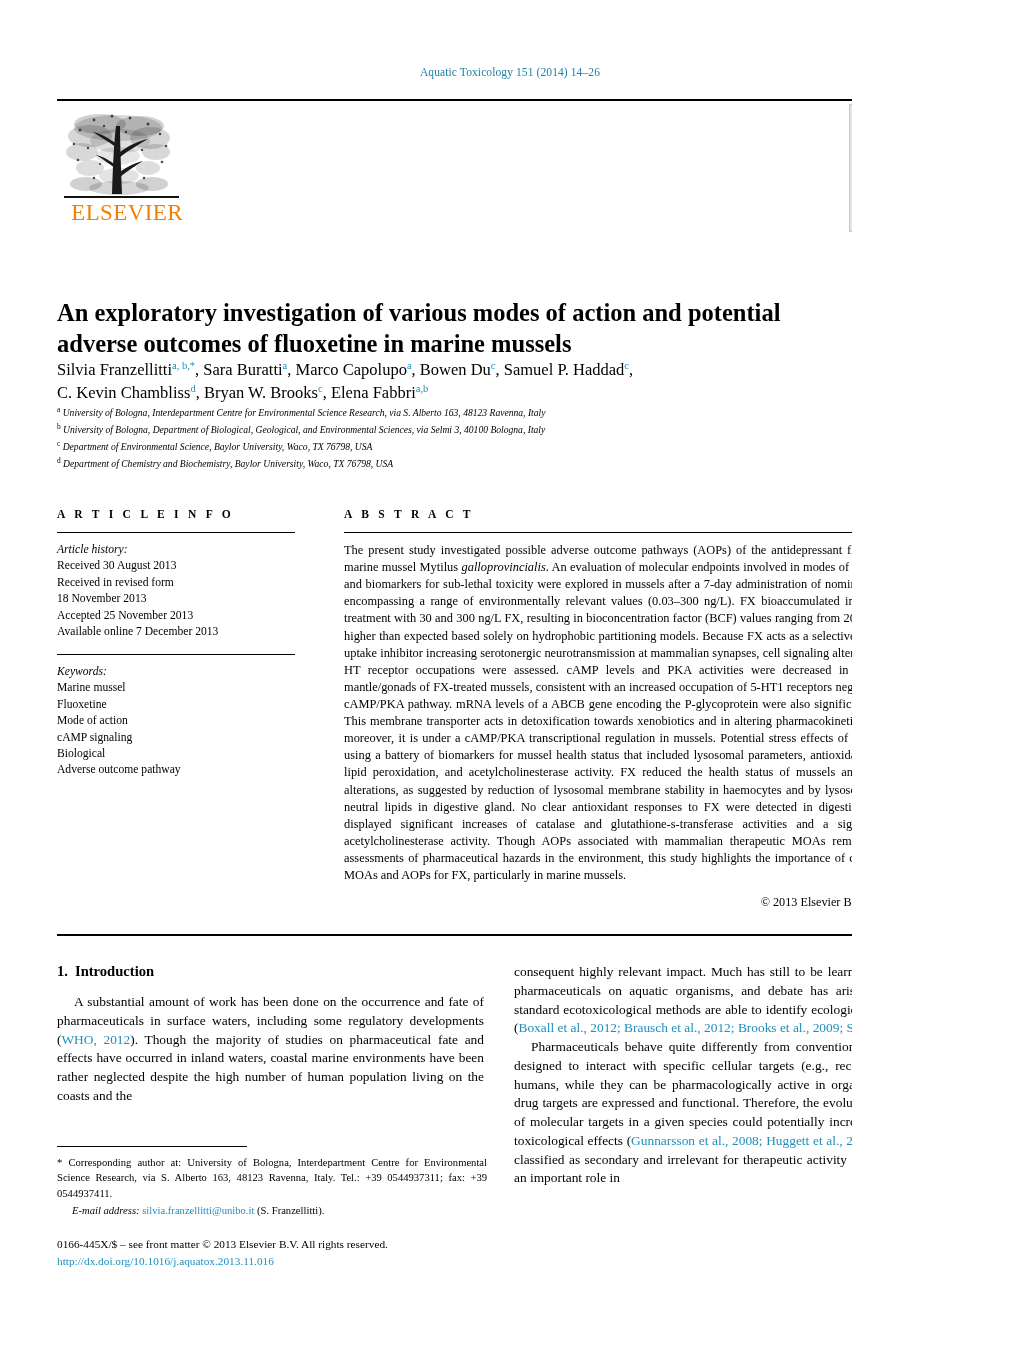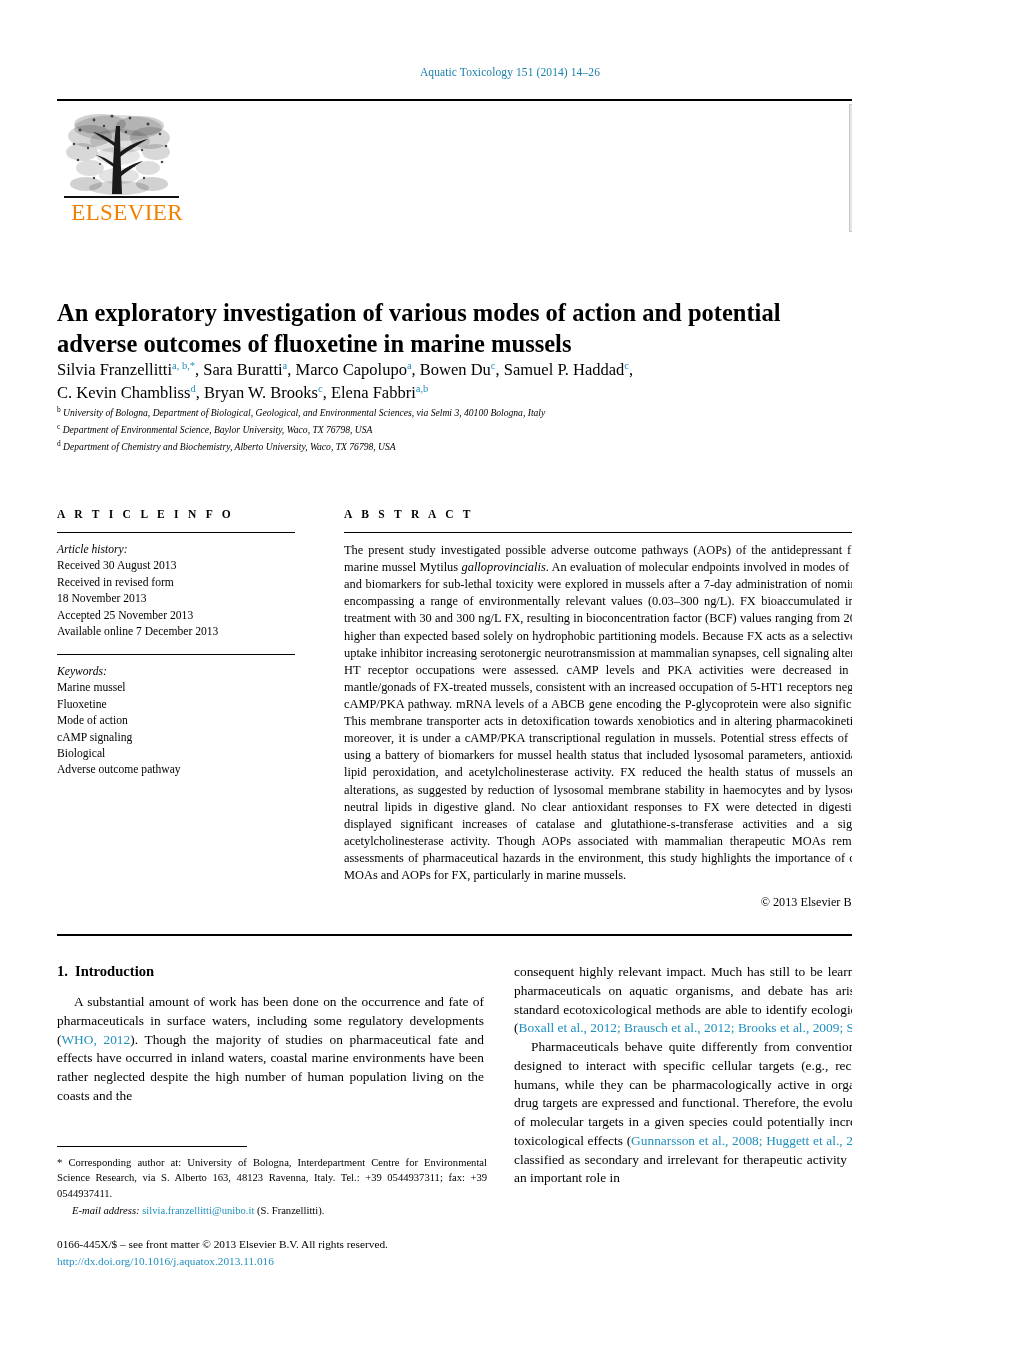--- a/index.html
+++ b/index.html
@@ -442,23 +442,24 @@
     <span>Sara Buratti<sup class="aff-mark">a</sup></span>,
     <span>Marco Capolupo<sup class="aff-mark">a</sup></span>,
     <span>Bowen Du<sup class="aff-mark">c</sup></span>,
     <span>Samuel P. Haddad<sup class="aff-mark">c</sup></span>,<br>
     <span>C. Kevin Chambliss<sup class="aff-mark">d</sup></span>,
     <span>Bryan W. Brooks<sup class="aff-mark">c</sup></span>,
     <span>Elena Fabbri<sup class="aff-mark">a,b</sup></span>
   </div>
 
   <div class="affils">
+    <div><span class="mk">a</span> <span>University of Bologna, Interdepartment Centre for Environmental Science Research, via S. Alberto 163, 48123 Ravenna, Italy</span></div>
     <div><span class="mk">b</span> <span>University of Bologna, Department of Biological, Geological, and Environmental Sciences, via Selmi 3, 40100 Bologna, Italy</span></div>
     <div><span class="mk">c</span> <span>Department of Environmental Science, Baylor University, Waco, TX 76798, USA</span></div>
-    <div><span class="mk">d</span> <span>Department of Chemistry and Biochemistry, Alberto University, Waco, TX 76798, USA</span></div>
+    <div><span class="mk">d</span> <span>Department of Chemistry and Biochemistry, Baylor University, Waco, TX 76798, USA</span></div>
   </div>
 
   <div class="info-col">
     <div class="sec-head">A R T I C L E    I N F O</div>
     <div class="info-rule"></div>
     <div class="info-body">
       <div class="lbl">Article history:</div>
       <div>Received 30 August 2013</div>
       <div>Received in revised form</div>
       <div>18 November 2013</div>

